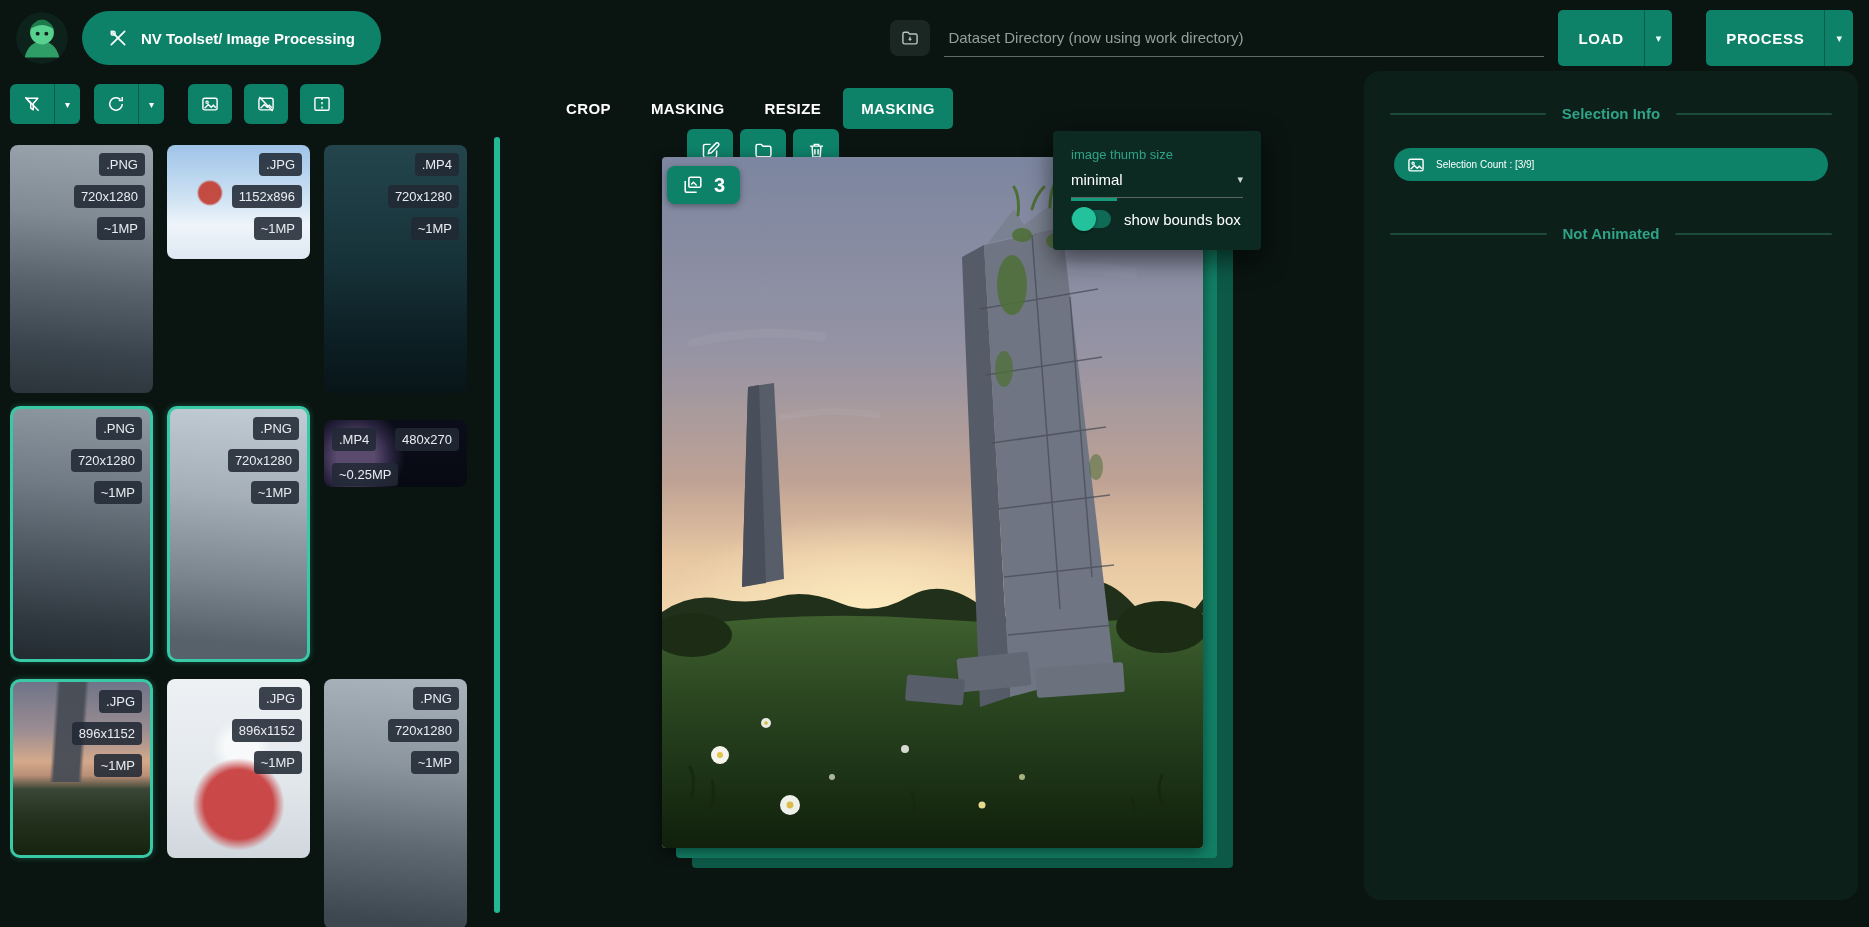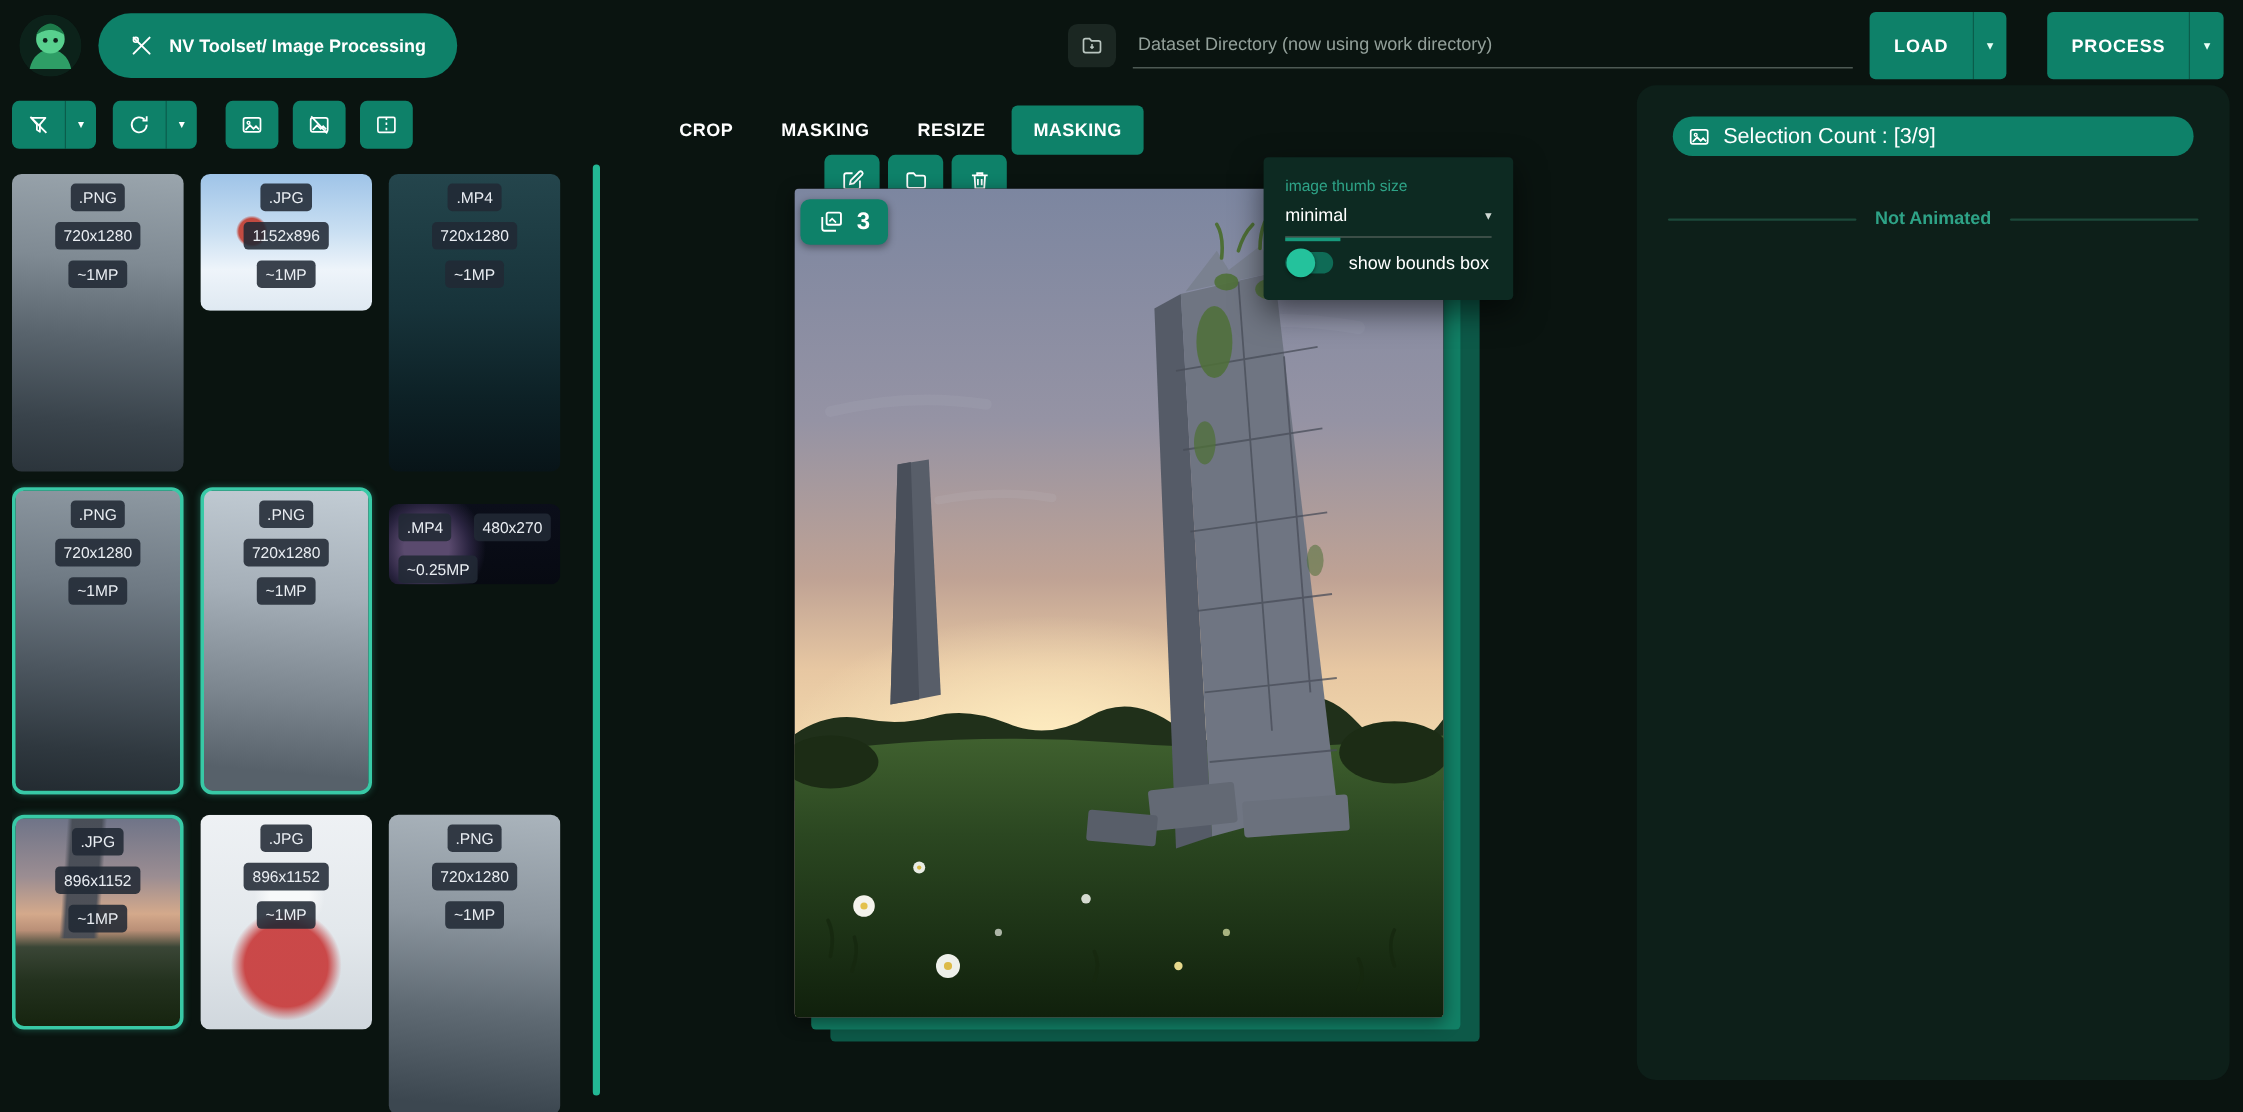--- a/index.html
+++ b/index.html
@@ -43,21 +43,21 @@
   .tool-btn{width:44px;height:40px;background:var(--teal);border:none;border-radius:6px;display:flex;align-items:center;justify-content:center;color:#fff;cursor:pointer;}
 
   
   .thumb-grid{position:absolute;left:10px;top:145px;width:457px;height:782px;overflow:hidden;
     display:grid;grid-template-columns:repeat(3,143px);grid-template-rows:248px 260px auto;
     column-gap:14px;row-gap:13px;align-items:start;}
   .thumb{position:relative;border-radius:8px;overflow:hidden;width:100%;cursor:pointer;}
   .thumb.selected{border:3px solid #38c9a6;border-radius:10px;box-shadow:0 0 6px rgba(56,201,166,0.35);}
   .h248{height:248px}.h114{height:114px}.h256{height:256px}.h67{height:67px}.h179{height:179px}.h250{height:250px}
   .mt14{margin-top:14px;}
-  .chips{position:absolute;top:8px;left:8px;right:8px;display:flex;flex-direction:column;gap:9px;align-items:center;}
+  .chips{position:absolute;top:8px;left:8px;right:8px;display:flex;flex-direction:column;gap:9px;align-items:flex-end;}
   .chip{background:var(--chip);color:#e9edf2;font-size:13px;line-height:1;padding:5px 7px;border-radius:4px;white-space:nowrap;}
   .chips.row{flex-direction:row;flex-wrap:wrap;gap:6px;align-items:center;}
   .chips.row .chip-res{margin-left:auto;}
   .chips.row .break{width:100%;height:0;}
 
   
   .t0{background:linear-gradient(185deg,#9aa5ad 0%,#7f8a93 30%,#59646d 55%,#39434b 82%,#2b343b 100%);}
   .t1{background:radial-gradient(circle at 30% 42%, rgba(194,59,46,0.9) 0 9%, rgba(194,59,46,0) 11%),
        linear-gradient(180deg,#9fc4e8 0%,#c9dff2 42%,#eef4fa 70%,#dfe9f2 100%);}
   .t2{background:linear-gradient(180deg,#24454c 0%,#17333a 45%,#0d2126 75%,#081418 100%);}
@@ -102,21 +102,21 @@
   .stack-1{position:absolute;left:14px;top:10px;width:100%;height:100%;background:#128066;border-radius:4px;}
   .frame-card{position:absolute;left:0;top:0;width:100%;height:100%;border-radius:4px;overflow:hidden;background:#20242c;box-shadow:0 4px 14px rgba(0,0,0,0.45);cursor:pointer;}
   .scene{width:100%;height:100%;display:block;}
   .frame-badge{position:absolute;left:5px;top:9px;background:var(--teal);border-radius:8px;height:38px;display:flex;align-items:center;gap:10px;padding:0 15px;font-size:20px;font-weight:700;z-index:5;box-shadow:0 2px 6px rgba(0,0,0,0.35);}
 
   
   .right-panel{position:absolute;left:1364px;top:71px;width:494px;height:829px;background:var(--panel);border-radius:16px;}
   .rp-heading{display:flex;align-items:center;gap:16px;margin:34px 26px 0;color:var(--teal-text);font-size:15px;font-weight:700;white-space:nowrap;}
   .rp-heading.second{margin-top:44px;}
   .rp-line{flex:1;height:2px;background:#1c4a3b;border-radius:1px;}
-  .rp-pill{margin:26px 30px 0;height:33px;background:var(--teal);border-radius:17px;display:flex;align-items:center;gap:10px;padding:0 12px;font-size:18px;}
+  .rp-pill{margin:26px 30px 0;height:33px;background:var(--teal);border-radius:17px;display:flex;align-items:center;gap:10px;padding:0 12px;font-size:10px;}
 
   .ic{display:block;}
 </style>
 </head>
 <body>
 
 <div class="app">
 
   <header>
     <div class="avatar">
@@ -439,20 +439,25 @@
       <svg class="ic" viewBox="0 0 24 24" width="22" height="22">
         <rect x="7.5" y="3.5" width="13" height="11" rx="1.5" fill="none" stroke="#fff" stroke-width="1.7"></rect>
         <path d="M3.5 7.5V18a2 2 0 0 0 2 2H16" fill="none" stroke="#fff" stroke-width="1.7"></path>
         <path d="M10 11.5l2.5-2.5 3.5 3.5" fill="none" stroke="#fff" stroke-width="1.5"></path>
       </svg>
       <span>3</span>
     </div>
   </div>
 
   <aside class="right-panel">
+    <div class="rp-heading">
+      <span class="rp-line"></span>
+      <span>Selection Info</span>
+      <span class="rp-line"></span>
+    </div>
 
     <div class="rp-pill">
       <svg class="ic" viewBox="0 0 24 24" width="20" height="20">
         <rect x="3.5" y="5" width="17" height="14" rx="2" fill="none" stroke="#fff" stroke-width="1.7"></rect>
         <circle cx="8.5" cy="10" r="1.4" fill="none" stroke="#fff" stroke-width="1.4"></circle>
         <path d="M5.5 17l4.5-4.5 3.5 3.5 2.5-2.5 3 3" fill="none" stroke="#fff" stroke-width="1.7"></path>
       </svg>
       <span>Selection Count : [3/9]</span>
     </div>
 

